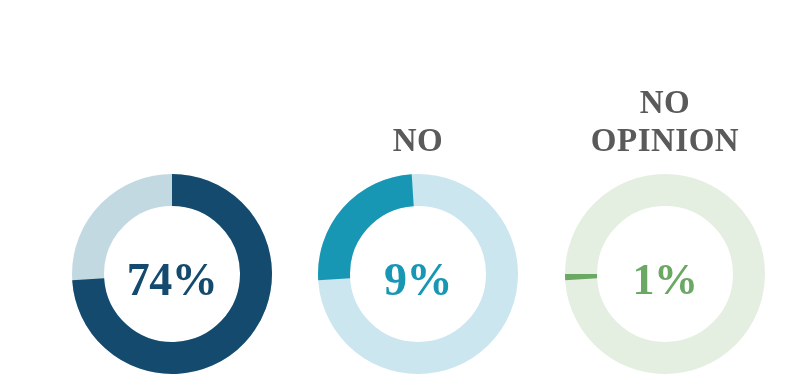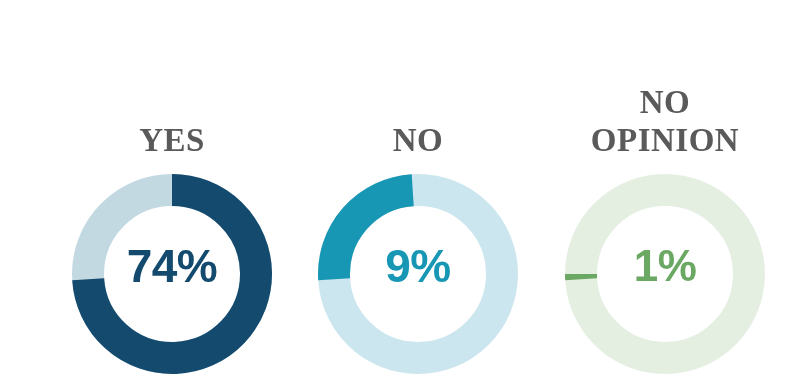--- a/index.html
+++ b/index.html
@@ -63,45 +63,44 @@
 
   .donut-chart svg {
     display: block;
     width: 200px;
     height: 200px;
     overflow: visible;
   }
 
   .donut-value {
     position: absolute;
-    top: 166px;
+    top: 179px;
     left: 25px;
     width: 200px;
     height: 200px;
     display: flex;
     align-items: center;
     justify-content: center;
-    font-family: Liberation Sans, sans-serif;
+    font-family: Liberation Serif, serif;
     font-weight: bold;
     font-size: 46px;
     letter-spacing: -0.5px;
     pointer-events: none;
   }
 
   .donut-value.v-0 { color: #134a6e; }
   .donut-value.v-1 { color: #1897b5; }
   .donut-value.v-2 { color: #6aa864; font-size: 44px; }
 </style>
 </head>
 <body>
 
 <div id="infographic">
 
   <div class="donut-group col-0">
-    <div class="donut-heading lines-1">YES</div>
     <div class="donut-chart">
       <svg viewBox="0 0 200 200">
         <circle class="track" cx="100" cy="100" r="84" fill="none" stroke-width="32" stroke="#c3d9e2"></circle>
         <path class="arc" fill="none" stroke-width="32" stroke-linecap="butt" stroke="#134a6e" d="M 100 16 A 84 84 0 1 1 16.165754812025185 105.27440364046238"></path>
       </svg>
     </div>
     <div class="donut-value v-0">74%</div>
   </div>
 
   <div class="donut-group col-1">

